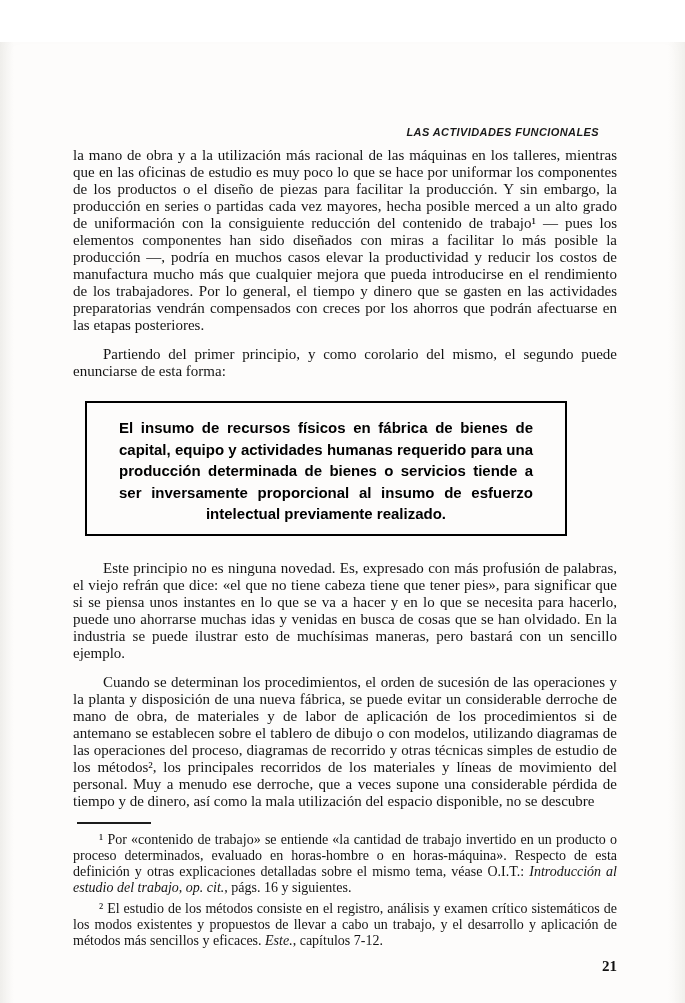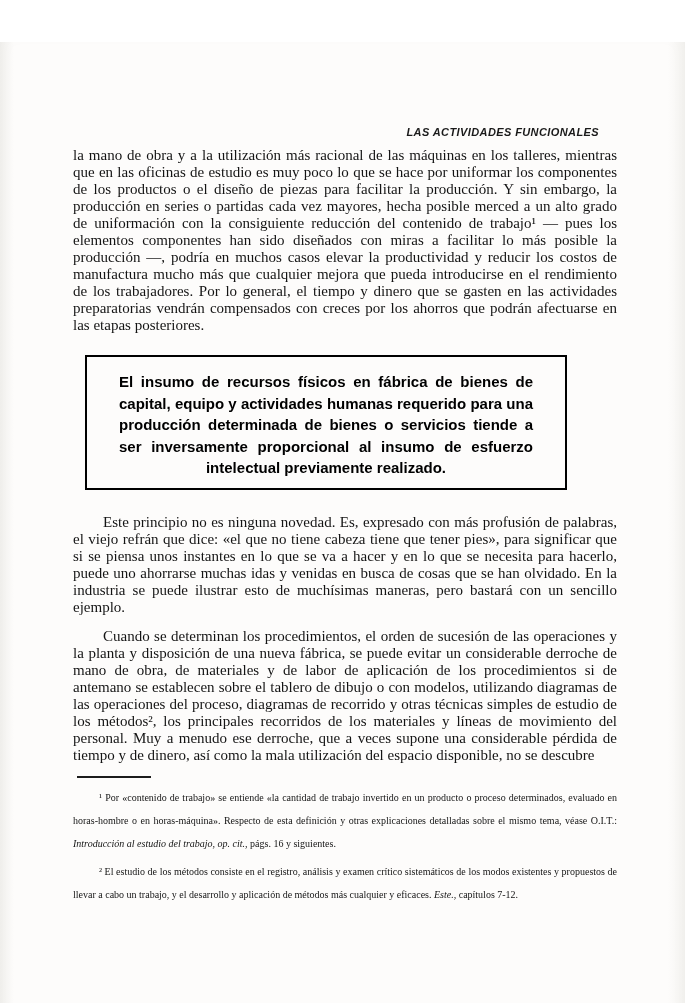--- a/index.html
+++ b/index.html
@@ -60,22 +60,22 @@
   }
   .footnote-rule {
     margin: 9px 0 8px 4px;
     width: 74px;
     height: 2px;
     background: #1c1c1c;
   }
   .footnote {
     margin: 0 0 5px 0;
     font-family: "Liberation Serif", serif;
-    font-size: 10px;
-    line-height: 23px;
+    font-size: 14px;
+    line-height: 16px;
     text-align: justify;
     text-indent: 26px;
     color: #141414;
   }
   .footnote .it { font-style: italic; }
   .page-number {
     margin-top: 9px;
     text-align: right;
     font-family: "Liberation Serif", serif;
     font-weight: bold;
@@ -86,30 +86,32 @@
 </head>
 <body>
 
 <div class="page">
   <div class="content">
 
     <div class="running-header">LAS ACTIVIDADES FUNCIONALES</div>
 
     <p class="bodytext">la mano de obra y a la utilización más racional de las máquinas en los talleres, mientras que en las oficinas de estudio es muy poco lo que se hace por uniformar los componentes de los productos o el diseño de piezas para facilitar la producción. Y sin embargo, la producción en series o partidas cada vez mayores, hecha posible merced a un alto grado de uniformación con la consiguiente reducción del contenido de trabajo¹ — pues los elementos componentes han sido diseñados con miras a facilitar lo más posible la producción —, podría en muchos casos elevar la productividad y reducir los costos de manufactura mucho más que cualquier mejora que pueda introducirse en el rendimiento de los trabajadores. Por lo general, el tiempo y dinero que se gasten en las actividades preparatorias vendrán compensados con creces por los ahorros que podrán afectuarse en las etapas posteriores.</p>
 
+    <p class="bodytext indent">Partiendo del primer principio, y como corolario del mismo, el segundo puede enunciarse de esta forma:</p>
 
     <div class="principle-box">
       <span>El insumo de recursos físicos en fábrica de bienes de capital, equipo y actividades humanas requerido para una producción determinada de bienes o servicios tiende a ser inversamente proporcional al insumo de esfuerzo intelectual previamente realizado.</span>
     </div>
 
     <p class="bodytext indent">Este principio no es ninguna novedad. Es, expresado con más profusión de palabras, el viejo refrán que dice: «el que no tiene cabeza tiene que tener pies», para significar que si se piensa unos instantes en lo que se va a hacer y en lo que se necesita para hacerlo, puede uno ahorrarse muchas idas y venidas en busca de cosas que se han olvidado. En la industria se puede ilustrar esto de muchísimas maneras, pero bastará con un sencillo ejemplo.</p>
 
     <p class="bodytext indent">Cuando se determinan los procedimientos, el orden de sucesión de las operaciones y la planta y disposición de una nueva fábrica, se puede evitar un considerable derroche de mano de obra, de materiales y de labor de aplicación de los procedimientos si de antemano se establecen sobre el tablero de dibujo o con modelos, utilizando diagramas de las operaciones del proceso, diagramas de recorrido y otras técnicas simples de estudio de los métodos², los principales recorridos de los materiales y líneas de movimiento del personal. Muy a menudo ese derroche, que a veces supone una considerable pérdida de tiempo y de dinero, así como la mala utilización del espacio disponible, no se descubre</p>
 
     <div class="footnote-rule"></div>
 
     <p class="footnote"><span>¹ Por «contenido de trabajo» se entiende «la cantidad de trabajo invertido en un producto o proceso determinados, evaluado en horas-hombre o en horas-máquina». Respecto de esta definición y otras explicaciones detalladas sobre el mismo tema, véase O.I.T.: </span><span class="it">Introducción al estudio del trabajo, op. cit.</span><span>, págs. 16 y siguientes.</span></p>
 
-    <p class="footnote"><span>² El estudio de los métodos consiste en el registro, análisis y examen crítico sistemáticos de los modos existentes y propuestos de llevar a cabo un trabajo, y el desarrollo y aplicación de métodos más cualquier y eficaces. </span><span class="it">Este.</span><span>, capítulos 7-12.</span></p>
+    <p class="footnote"><span>² El estudio de los métodos consiste en el registro, análisis y examen crítico sistemáticos de los modos existentes y propuestos de llevar a cabo un trabajo, y el desarrollo y aplicación de métodos más sencillos y eficaces. </span><span class="it">Este.</span><span>, capítulos 7-12.</span></p>
 
+    <div class="page-number">21</div>
 
   </div>
 </div>
 
 </body></html>

